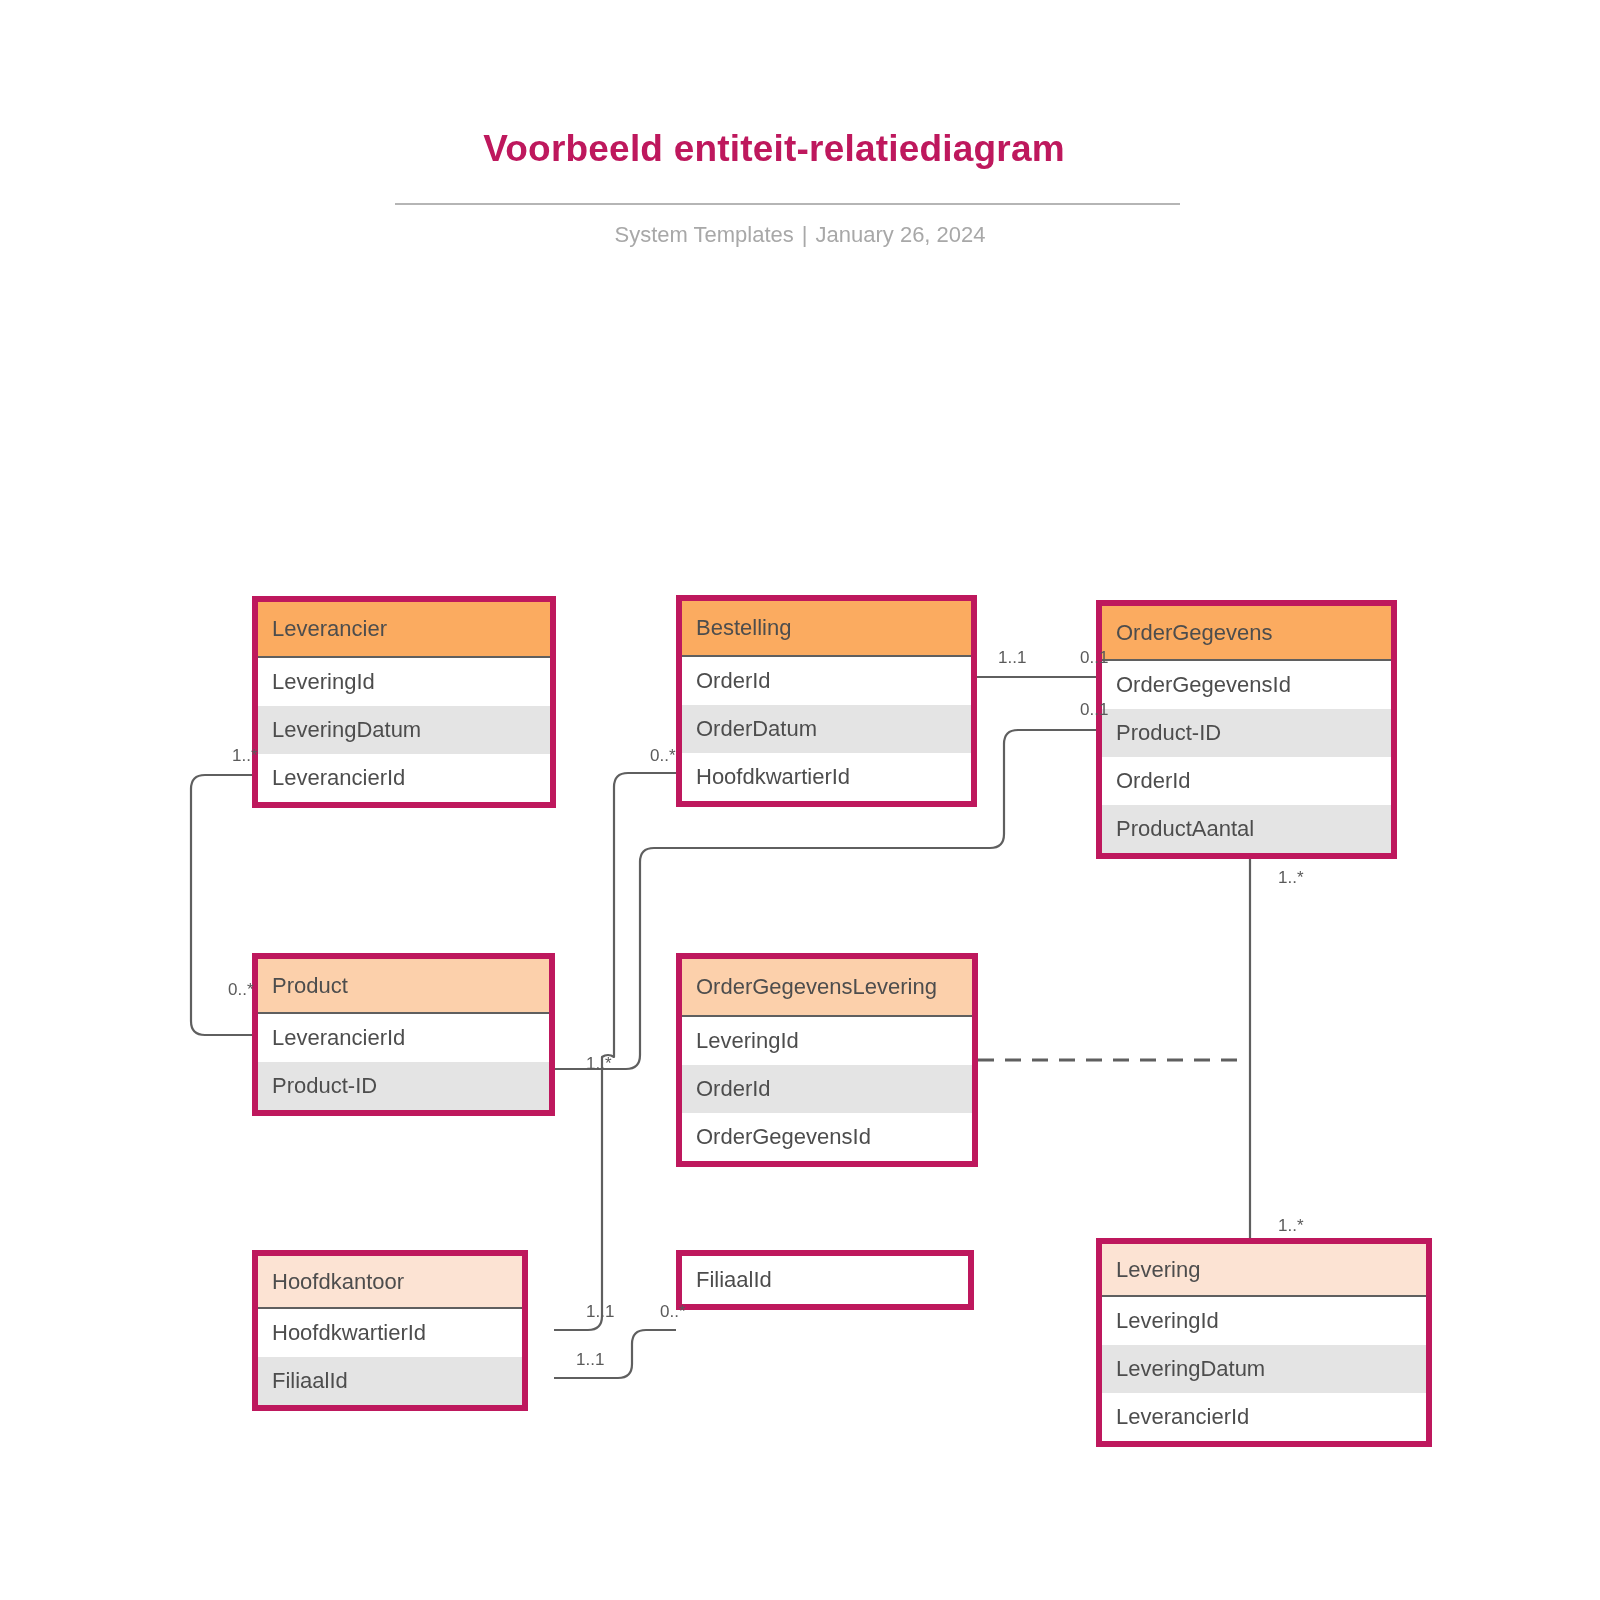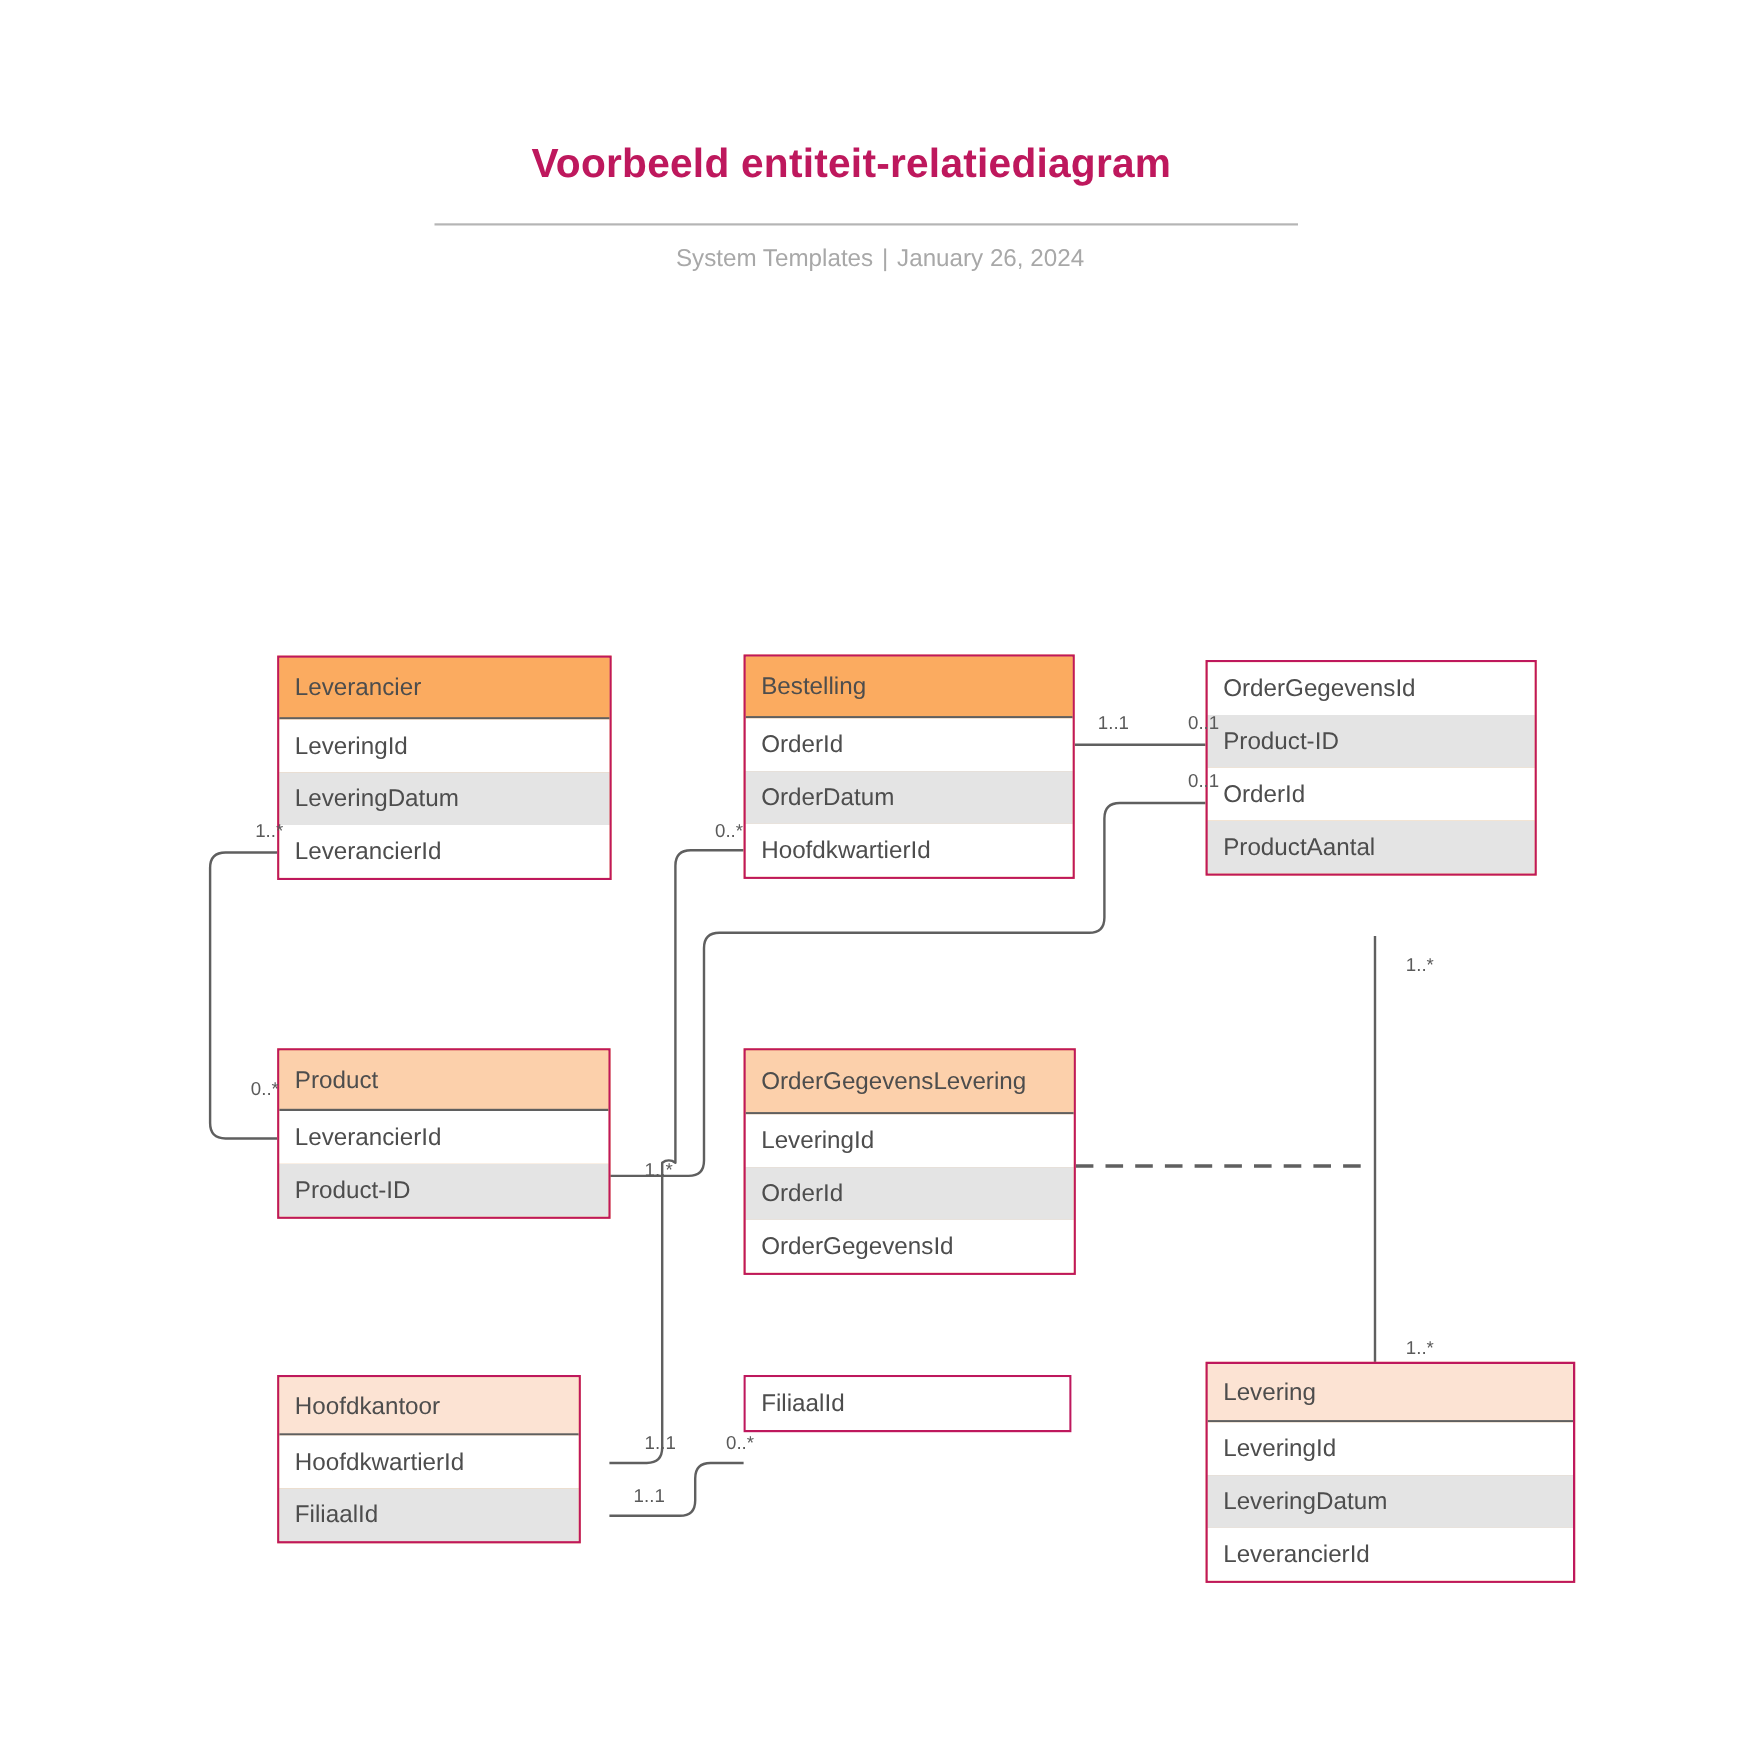--- a/index.html
+++ b/index.html
@@ -68,23 +68,23 @@
     left: 0;
     top: 0;
     width: 1600px;
     height: 1600px;
     pointer-events: none;
   }
 
   
   .entity {
     position: absolute;
-    border: 2px solid #be185d;
+    border: 6px solid #be185d;
     box-sizing: border-box;
-    background: #fdba74;
+    background: #eab308;
     z-index: 3;
   }
   .entity .ent-header {
     font-size: 22px;
     color: #4d4d4d;
     padding: 0 14px;
     display: flex;
     align-items: center;
     box-sizing: border-box;
     border-bottom: 2px solid #5f5f5f;
@@ -164,20 +164,21 @@
   </div>
 
   <div class="entity tint-dark" style="left:676px; top:595px; width:301px;">
     <div class="ent-header" style="height:56px;">Bestelling</div>
     <div class="attr" style="height:48px;">OrderId</div>
     <div class="attr alt" style="height:48px;">OrderDatum</div>
     <div class="attr" style="height:48px;">HoofdkwartierId</div>
   </div>
 
   <div class="entity tint-dark" style="left:1096px; top:600px; width:301px;">
+    <div class="ent-header" style="height:55px;">OrderGegevens</div>
     <div class="attr" style="height:48px;">OrderGegevensId</div>
     <div class="attr alt" style="height:48px;">Product-ID</div>
     <div class="attr" style="height:48px;">OrderId</div>
     <div class="attr alt" style="height:48px;">ProductAantal</div>
   </div>
 
   <div class="entity tint-mid" style="left:252px; top:953px; width:303px;">
     <div class="ent-header" style="height:55px;">Product</div>
     <div class="attr" style="height:48px;">LeverancierId</div>
     <div class="attr alt" style="height:48px;">Product-ID</div>

